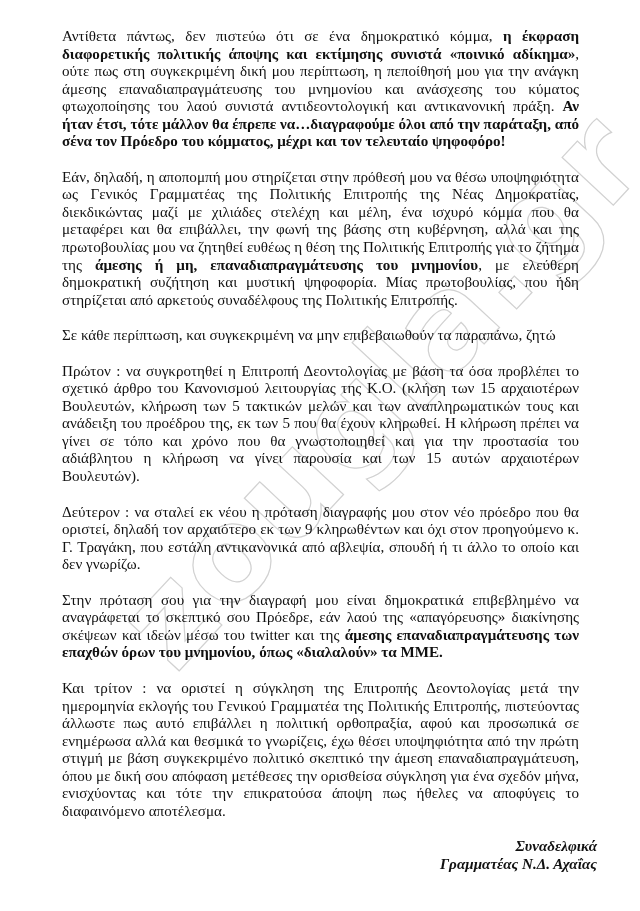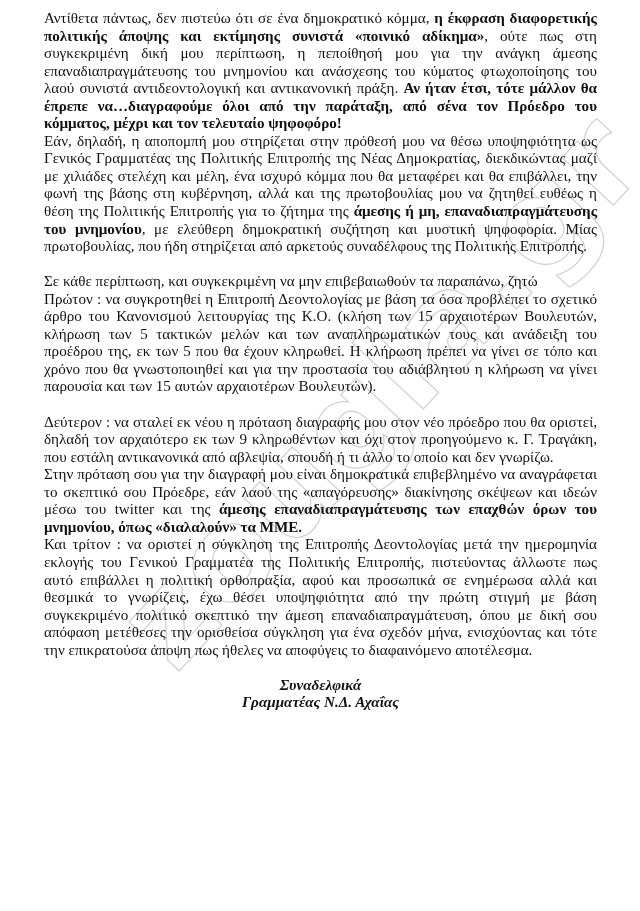--- a/index.html
+++ b/index.html
@@ -2,25 +2,25 @@
 <html><head>
 <meta charset="utf-8">
 <style>
   html, body { margin: 0; padding: 0; background: #ffffff; }
   body { width: 640px; height: 911px; position: relative; overflow: hidden; }
   .page {
     position: absolute; left: 44px; top: 10px; width: 553px;
     font-family: "Liberation Serif", "DejaVu Serif", serif;
     font-size: 15.1px; line-height: 17.55px; color: #111111;
   }
-  .page p { margin: 0; text-align: justify; }
+  .page p { margin: 18px; text-align: justify; }
   .page p.gap { margin-top: 17.55px; }
   .page b { font-weight: bold; }
   .sign { margin-top: 17.55px; font-style: italic; font-weight: bold; line-height: 17.3px; }
-  .sign div { text-align: center; }
+  .sign div { text-align: right; }
   .watermark {
     position: absolute; left: 60px; top: 380px; width: 520px;
     transform: rotate(-47deg); transform-origin: center;
     font-family: "DejaVu Sans", sans-serif; font-weight: bold;
     font-size: 128px; letter-spacing: 2px;
     color: transparent; -webkit-text-stroke: 1.2px #c9c9c9;
     pointer-events: none; white-space: nowrap; opacity: 0.85;
   }
 </style>
 </head>

